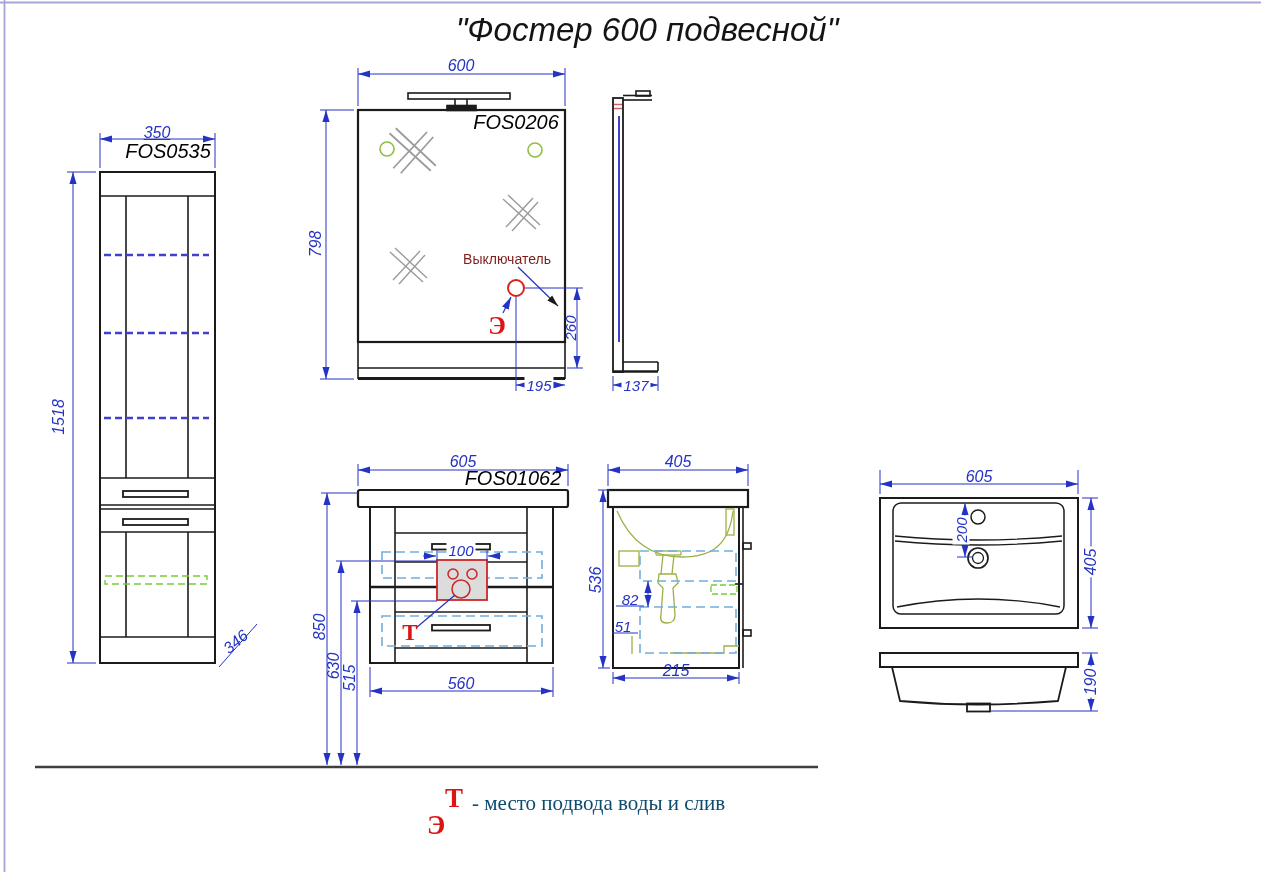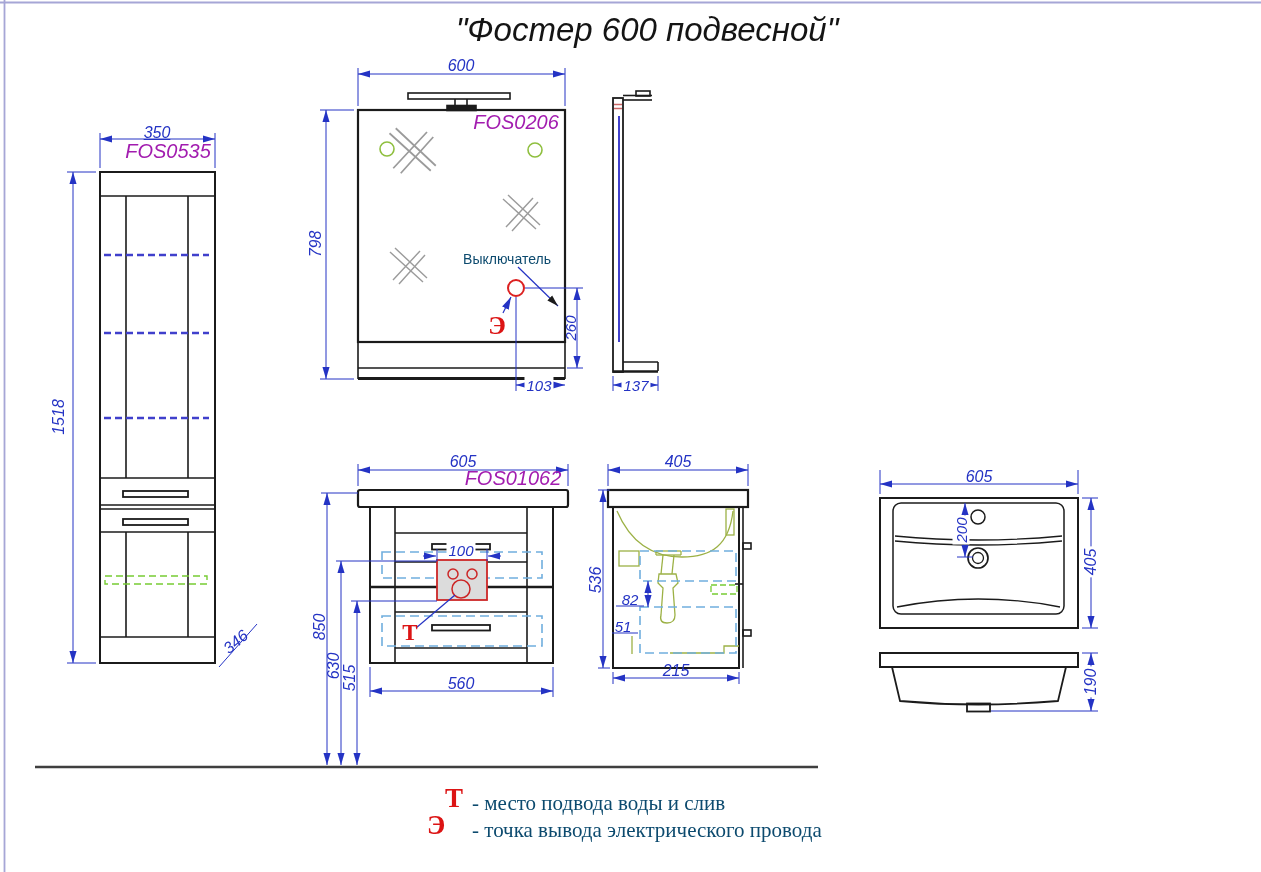--- a/index.html
+++ b/index.html
@@ -5,24 +5,24 @@
   html,body{margin:0;padding:0;background:#fff;}
   #sheet{position:relative;width:1261px;height:872px;background:#fff;overflow:hidden;
          font-family:"Liberation Sans",sans-serif;}
   #draw{position:absolute;left:0;top:0;}
   .lbl{position:absolute;transform:translate(-50%,-50%);white-space:nowrap;
        color:#2433c4;font:italic 15px "Liberation Sans",sans-serif;}
   .big{font-size:16px;}
   .rot{transform:translate(-50%,-50%) rotate(-90deg);}
   .diag{transform:translate(-50%,-50%) rotate(-40deg);}
   .bg{background:#fff;padding:0 2px;}
-  .model{color:#a21caf;font:italic 20px "Liberation Sans",sans-serif;}
+  .model{color:#000000;font:italic 20px "Liberation Sans",sans-serif;}
   .title{position:absolute;left:647px;top:30px;transform:translate(-50%,-50%);
          color:#141414;font:italic 33px "Liberation Sans",sans-serif;white-space:nowrap;}
-  .rednote{color:#0c4a6e;font:14px "Liberation Sans",sans-serif;text-align:right;}
+  .rednote{color:#7f1d1d;font:14px "Liberation Sans",sans-serif;text-align:right;}
   .sym{color:#dc1414;font:bold 26px "Liberation Serif",serif;}
   .symT{font-size:23px;}
   .leg{position:absolute;white-space:nowrap;}
   .legsym{color:#dc1414;font:bold 27px "Liberation Serif",serif;}
   .legtxt{color:#0c4a6e;font:21px "Liberation Serif",serif;}
 </style>
 </head>
 <body>
 
 <div id="sheet">
@@ -261,21 +261,21 @@
 <div class="lbl model" style="left:168px;top:151px;">FOS0535</div>
 <div class="lbl big rot" style="left:59px;top:417px;">1518</div>
 <div class="lbl big diag" style="left:236px;top:642px;">346</div>
 
 <div class="lbl big" style="left:461px;top:66px;">600</div>
 <div class="lbl model" style="left:516px;top:122px;">FOS0206</div>
 <div class="lbl big rot" style="left:316px;top:244px;">798</div>
 <div class="lbl rednote" style="left:507px;top:259px;">Выключатель</div>
 <div class="lbl sym" style="left:497px;top:326px;">Э</div>
 <div class="lbl rot" style="left:570px;top:328px;">260</div>
-<div class="lbl bg" style="left:539px;top:385px;">103</div>
+<div class="lbl bg" style="left:539px;top:385px;">195</div>
 <div class="lbl bg" style="left:636px;top:385px;">137</div>
 
 <div class="lbl big" style="left:463px;top:462px;">605</div>
 <div class="lbl model" style="left:513px;top:478px;">FOS01062</div>
 <div class="lbl bg" style="left:461px;top:550px;">100</div>
 <div class="lbl sym symT" style="left:410px;top:633px;">Т</div>
 <div class="lbl big rot" style="left:320px;top:627px;">850</div>
 <div class="lbl big rot" style="left:334px;top:666px;">630</div>
 <div class="lbl big rot" style="left:350px;top:678px;">515</div>
 <div class="lbl big" style="left:461px;top:684px;">560</div>
@@ -287,15 +287,14 @@
 <div class="lbl big" style="left:676px;top:671px;">215</div>
 
 <div class="lbl big" style="left:979px;top:477px;">605</div>
 <div class="lbl rot bg" style="left:961px;top:530px;">200</div>
 <div class="lbl big rot bg" style="left:1091px;top:562px;">405</div>
 <div class="lbl big rot bg" style="left:1091px;top:682px;">190</div>
 
 <div class="leg legsym" style="left:445px;top:783px;">Т</div>
 <div class="leg legtxt" style="left:472px;top:791px;">- место подвода воды и слив</div>
 <div class="leg legsym" style="left:427px;top:810px;">Э</div>
-<div class="leg legtxt" style="left:472px;top:818px;">- точка вывода электрического провода</div>
 
 </div>
 
 </body></html>

